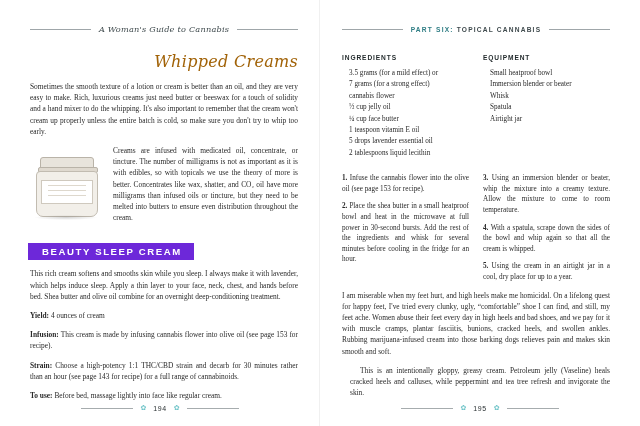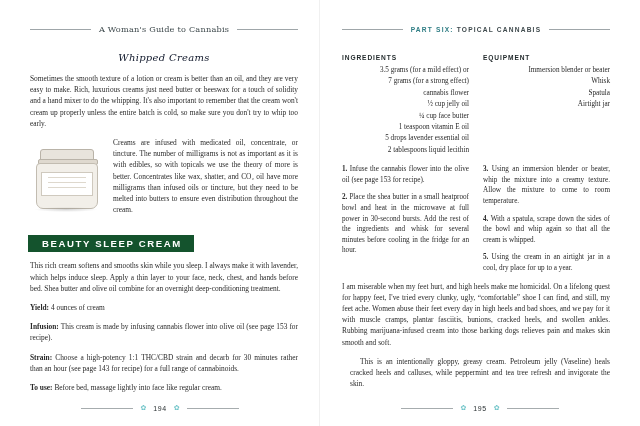--- a/index.html
+++ b/index.html
@@ -44,41 +44,42 @@
     flex: 1 1 auto;
     height: 1px;
     background: #9fa6a9;
   }
   .runhead .rh-text {
     padding: 0 8px;
     white-space: nowrap;
   }
   .rh-script {
     font-family: "DejaVu Serif", serif;
+    font-style: italic;
     font-size: 8.2px;
     color: #3f4a4d;
     letter-spacing: 0.2px;
   }
   .rh-caps {
     font-family: "Liberation Sans", sans-serif;
     font-size: 6.6px;
     letter-spacing: 1.2px;
     color: #3f4a4d;
     font-weight: 600;
   }
   .rh-caps .teal {
     color: #2f7d84;
     font-weight: 700;
   }
   .chapter-title {
     font-family: "DejaVu Serif", serif;
     font-style: italic;
-    font-size: 10px;
-    color: #0f172a;
-    text-align: center;
+    font-size: 16px;
+    color: #a16207;
+    text-align: right;
     margin: 12px 0 10px 0;
     letter-spacing: 0.3px;
   }
   p.body {
     font-size: 7.4px;
     line-height: 11.2px;
     text-align: justify;
     margin: 0 0 8px 0;
     color: #2a2a2a;
   }
@@ -148,21 +149,21 @@
     background: radial-gradient(ellipse at center, rgba(0,0,0,0.16), rgba(0,0,0,0) 70%);
   }
   
   .recipe-banner {
     position: relative;
     margin: 10px 0 8px 0;
     text-align: center;
   }
   .banner-bar {
     display: inline-block;
-    background: #14532d;
+    background: #6d28d9;
     color: #ffffff;
     font-family: "Liberation Sans", sans-serif;
     font-weight: 700;
     font-size: 9.6px;
     letter-spacing: 1.6px;
     padding: 3px 12px 3px 14px;
     line-height: 11px;
   }
   .banner-left { margin-left: -2px; }
   .ingredients-grid {
@@ -176,23 +177,22 @@
   .col-head {
     font-family: "Liberation Sans", sans-serif;
     font-size: 6.6px;
     font-weight: 700;
     letter-spacing: 0.9px;
     color: #1f2729;
     margin-bottom: 4px;
   }
   .col ul {
     list-style: none;
-    margin: 0;
+    margin: 7px;
     padding: 0;
-    text-align: right;
   }
   .col li {
     font-size: 7.2px;
     line-height: 10.4px;
     color: #2a2a2a;
     margin-bottom: 1px;
   }
   .steps {
     display: flex;
     gap: 14px;
@@ -342,20 +342,21 @@
           <li>½ cup jelly oil</li>
           <li>¼ cup face butter</li>
           <li>1 teaspoon vitamin E oil</li>
           <li>5 drops lavender essential oil</li>
           <li>2 tablespoons liquid lecithin</li>
         </ul>
       </div>
       <div class="col">
         <div class="col-head">EQUIPMENT</div>
         <ul>
+          <li>Small heatproof bowl</li>
           <li>Immersion blender or beater</li>
           <li>Whisk</li>
           <li>Spatula</li>
           <li>Airtight jar</li>
         </ul>
       </div>
     </div>
 
     <div class="steps">
       <div class="col">

